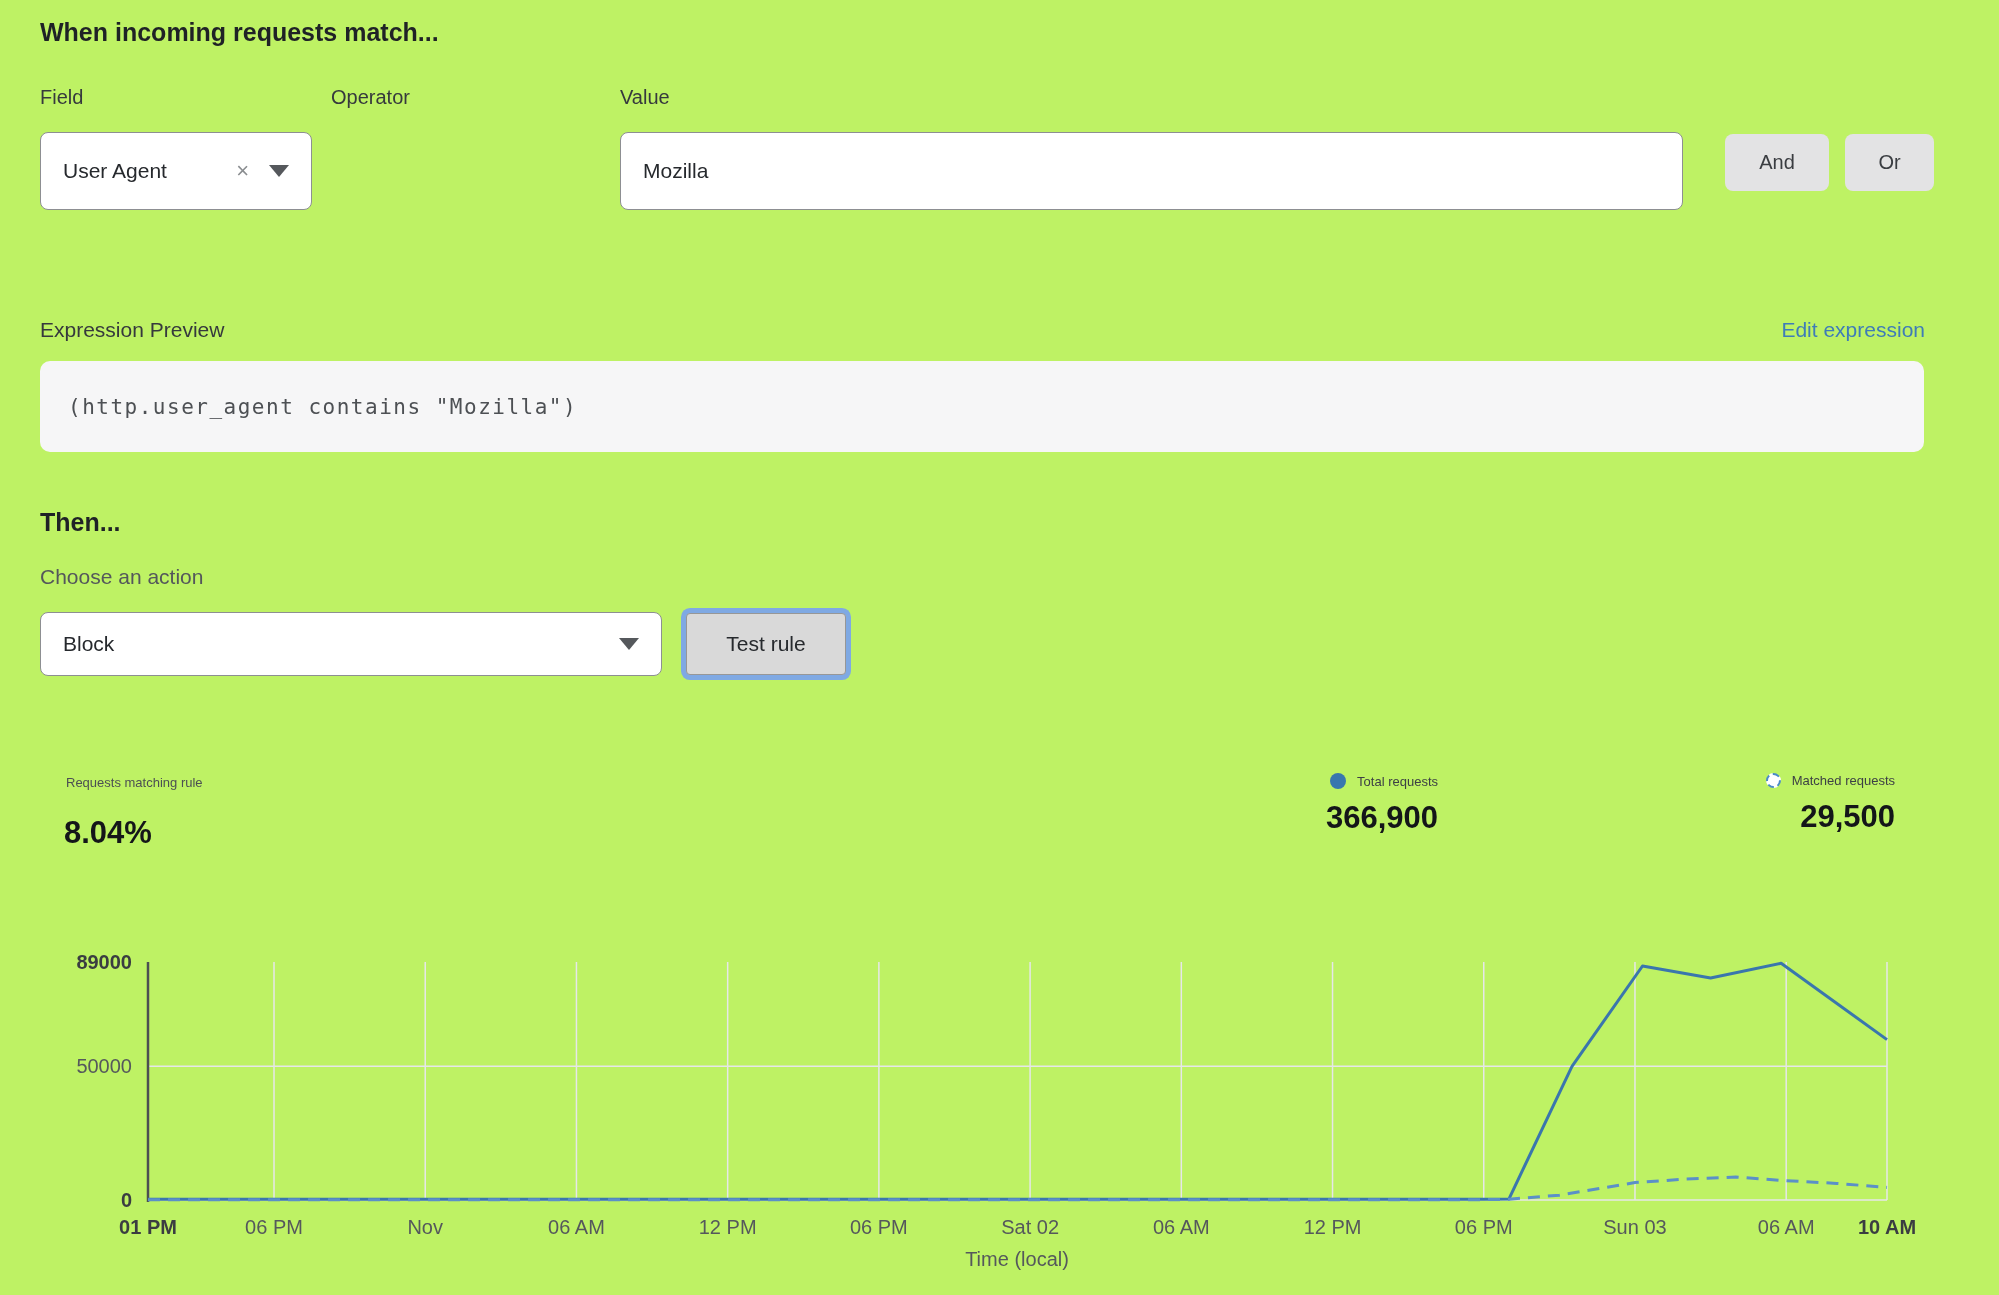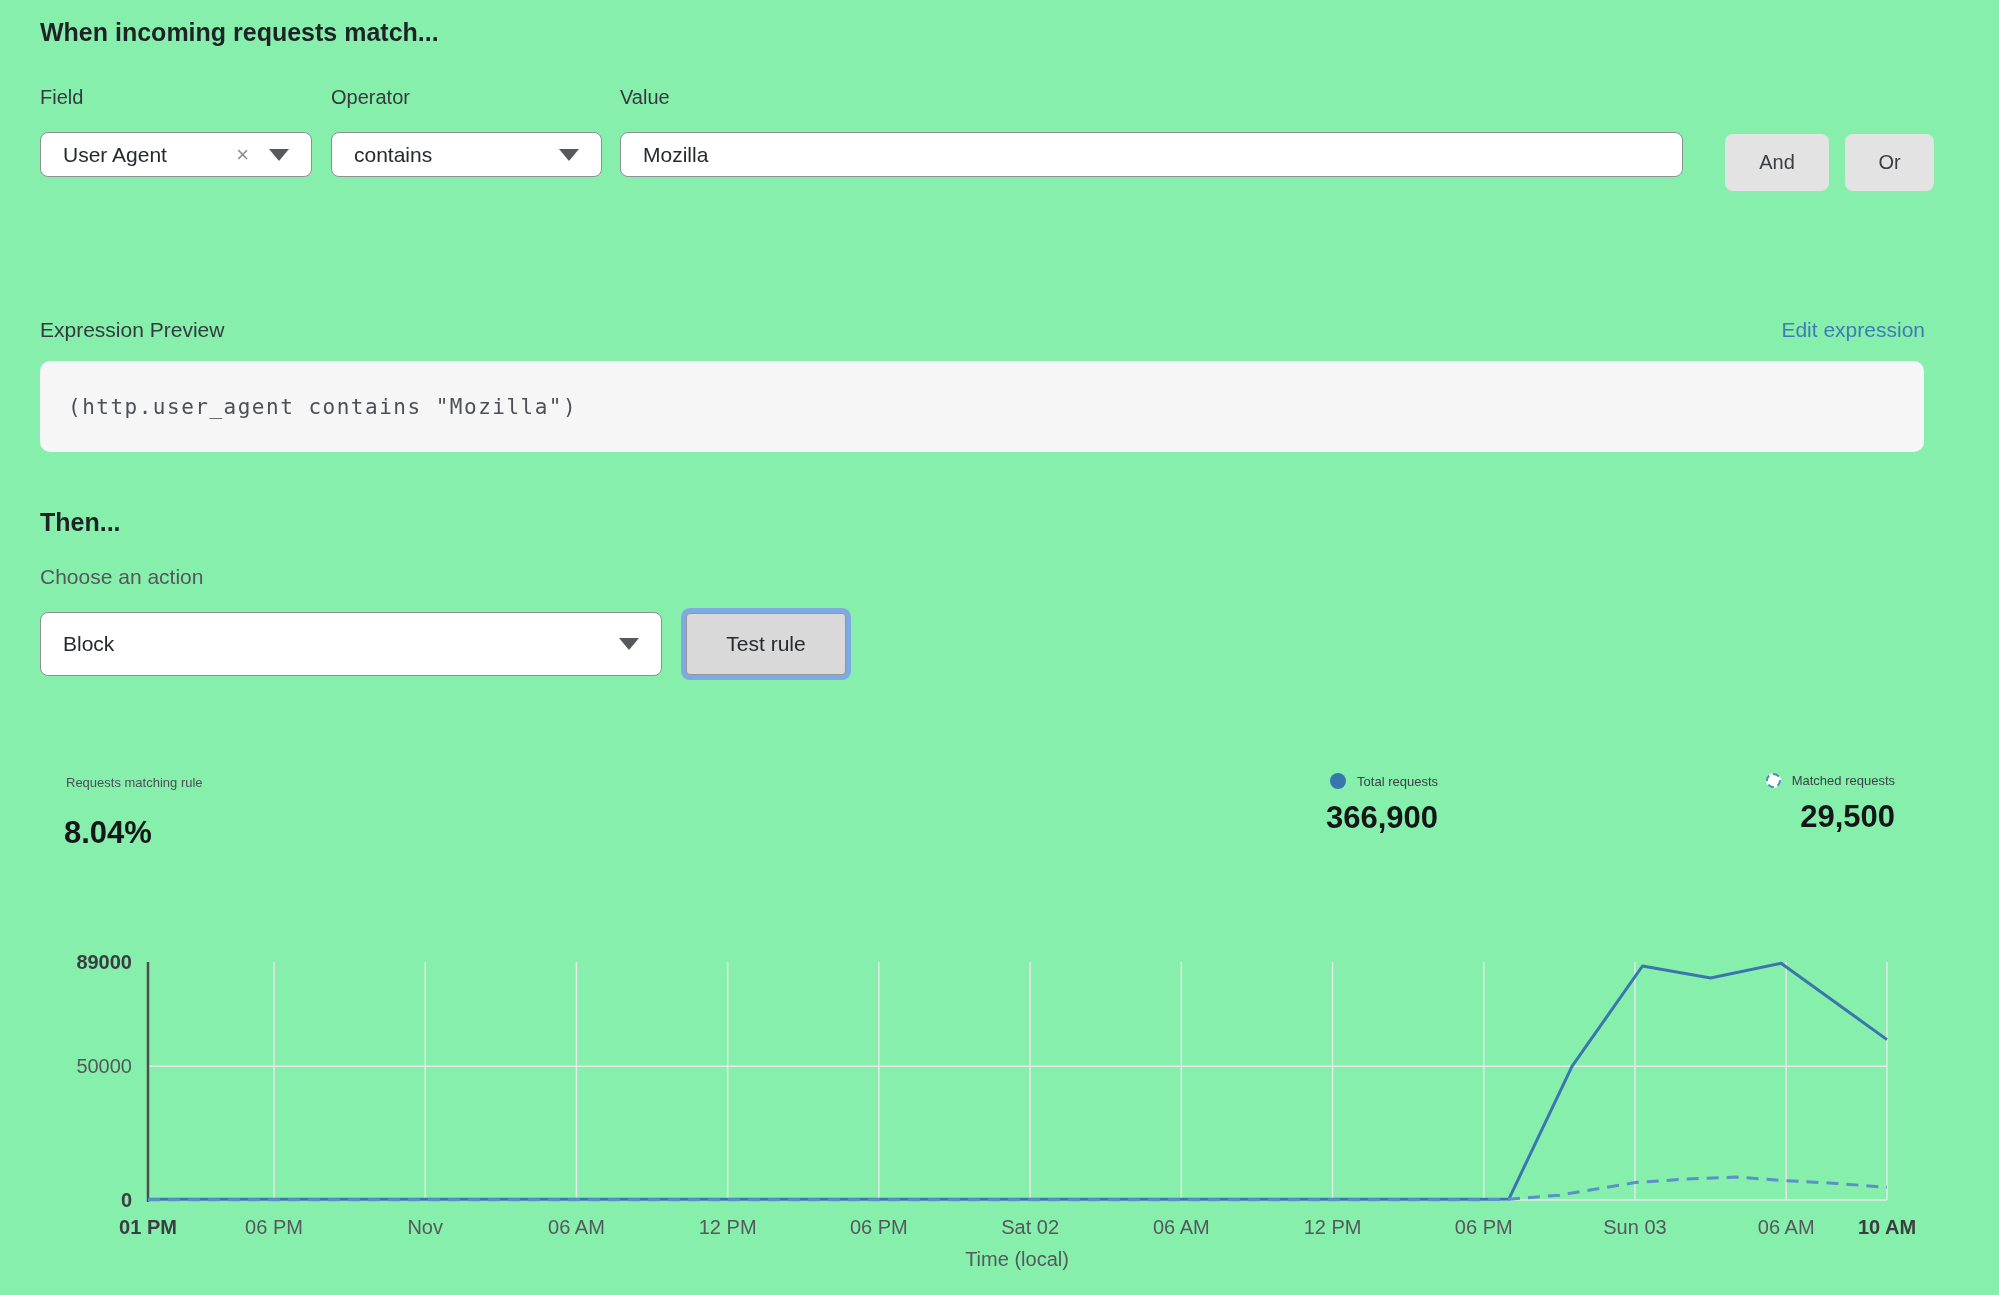--- a/index.html
+++ b/index.html
@@ -1,26 +1,26 @@
 <!DOCTYPE html>
 <html><head>
 <meta charset="utf-8">
 <style>
   * { margin:0; padding:0; box-sizing:border-box; }
   html,body { background:#ffffff; }
   .page {
     position:relative; width:1999px; height:1295px;
     font-family:"Liberation Sans", sans-serif; color:#26292d; overflow:hidden;
-    background:#86efac;
+    background:#bef264;
   }
   .abs { position:absolute; }
   h1.sec-heading { font-size:25px; font-weight:700; color:#1f2226; }
   .field-label { font-size:20px; color:#36393d; }
   .select, .text-input {
-    height:45px; border:1px solid #8d8f92; border-radius:8px; background:#fff;
+    height:78px; border:1px solid #8d8f92; border-radius:8px; background:#fff;
     display:flex; align-items:center; padding:0 22px; font-size:21px; color:#26292d;
   }
   .select { cursor:pointer; }
   .select .grow { flex:1; }
   .caret {
     width:0; height:0; border-left:10px solid transparent;
     border-right:10px solid transparent; border-top:12px solid #55585c;
     flex:none;
   }
   .clear-x { color:#8a8d90; font-size:22px; margin-right:20px; flex:none; cursor:pointer; }
@@ -78,24 +78,20 @@
   <div class="field-label abs" style="left:40px; top:86px;">Field</div>
   <div class="field-label abs" style="left:331px; top:86px;">Operator</div>
   <div class="field-label abs" style="left:620px; top:86px;">Value</div>
 
   <div class="select abs" style="left:40px; top:132px; width:272px;">
     <span class="grow">User Agent</span>
     <span class="clear-x">×</span>
     <span class="caret"></span>
   </div>
 
-  <div class="select abs" style="left:331px; top:132px; width:271px;">
-    <span class="grow">contains</span>
-    <span class="caret"></span>
-  </div>
 
   <input class="text-input abs" style="left: 620px; top: 132px; width: 1063px;" type="text" value="Mozilla">
 
   <button class="gray-btn abs" style="left:1717px; top:134px; width:104px; height:57px;">And</button>
   <button class="gray-btn abs" style="left:1837px; top:134px; width:89px; height:57px;">Or</button>
 
   <div class="muted-label abs" style="left:40px; top:318px; color:#36393d;">Expression Preview</div>
   <div class="link abs" style="top:318px; right:74px;">Edit expression</div>
 
   <div class="code-box abs" style="left:40px; top:361px; width:1884px; height:91px;">

